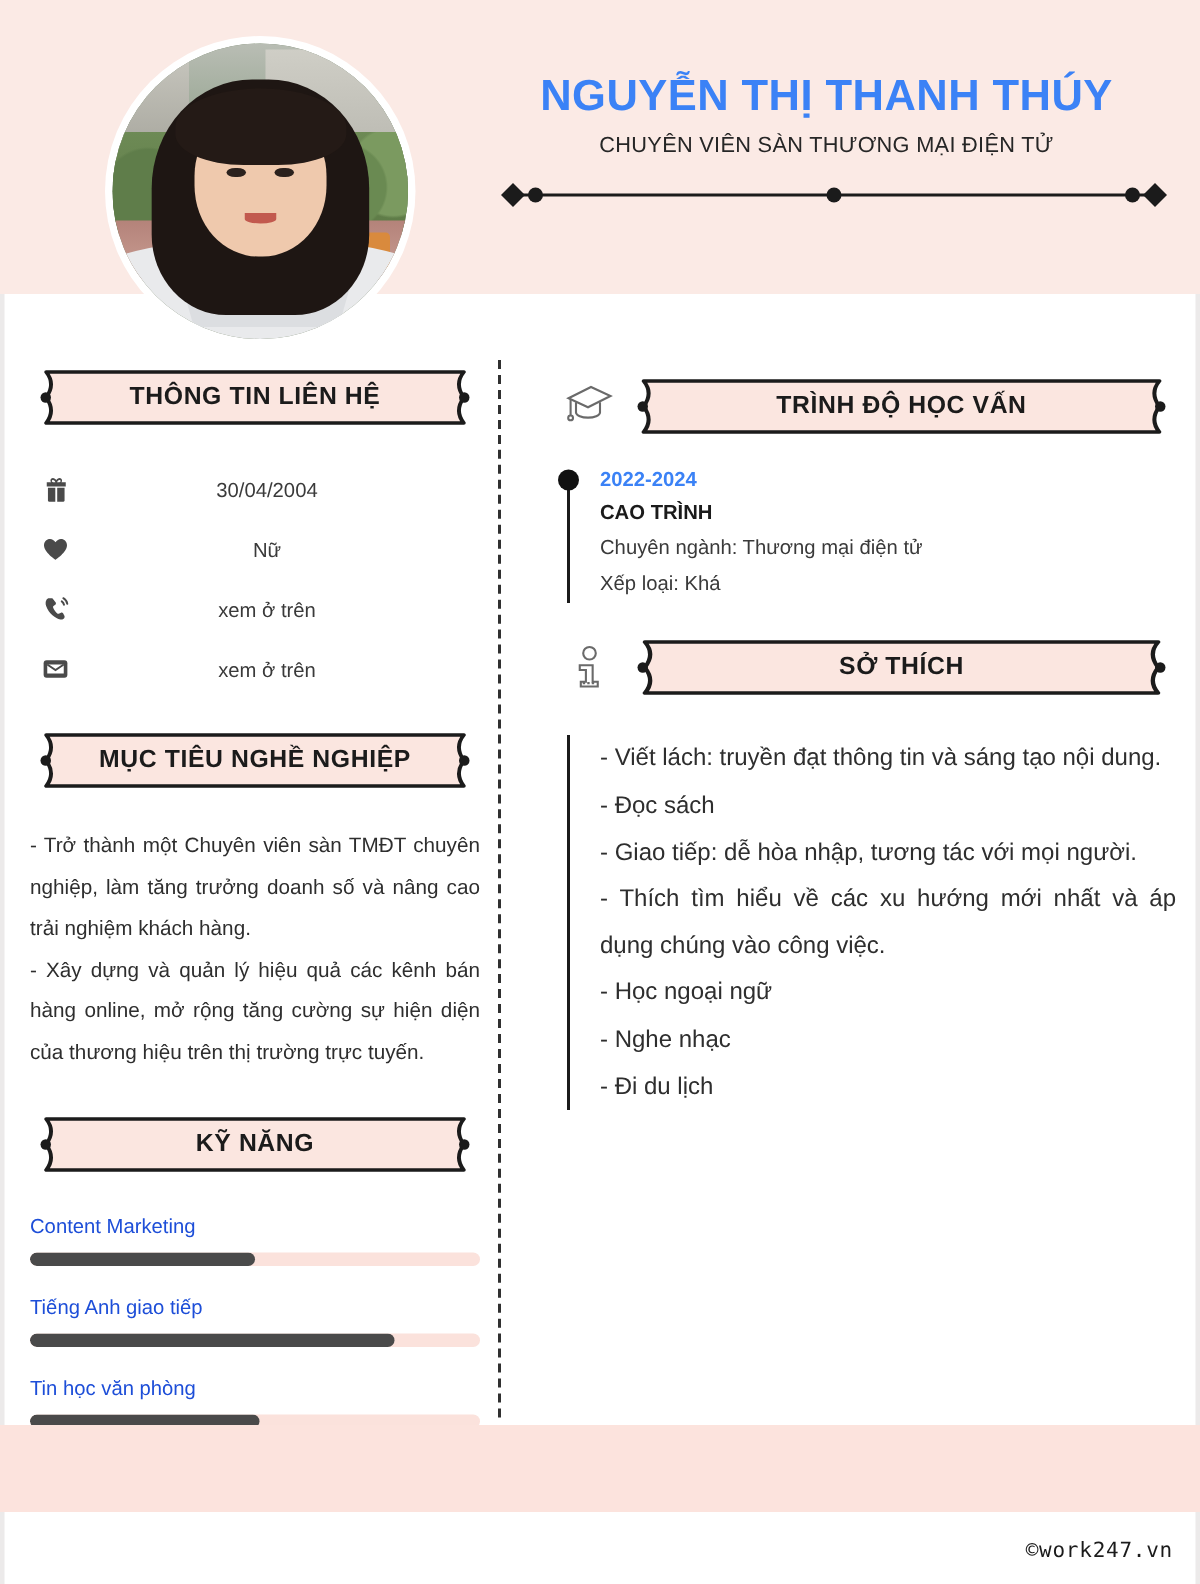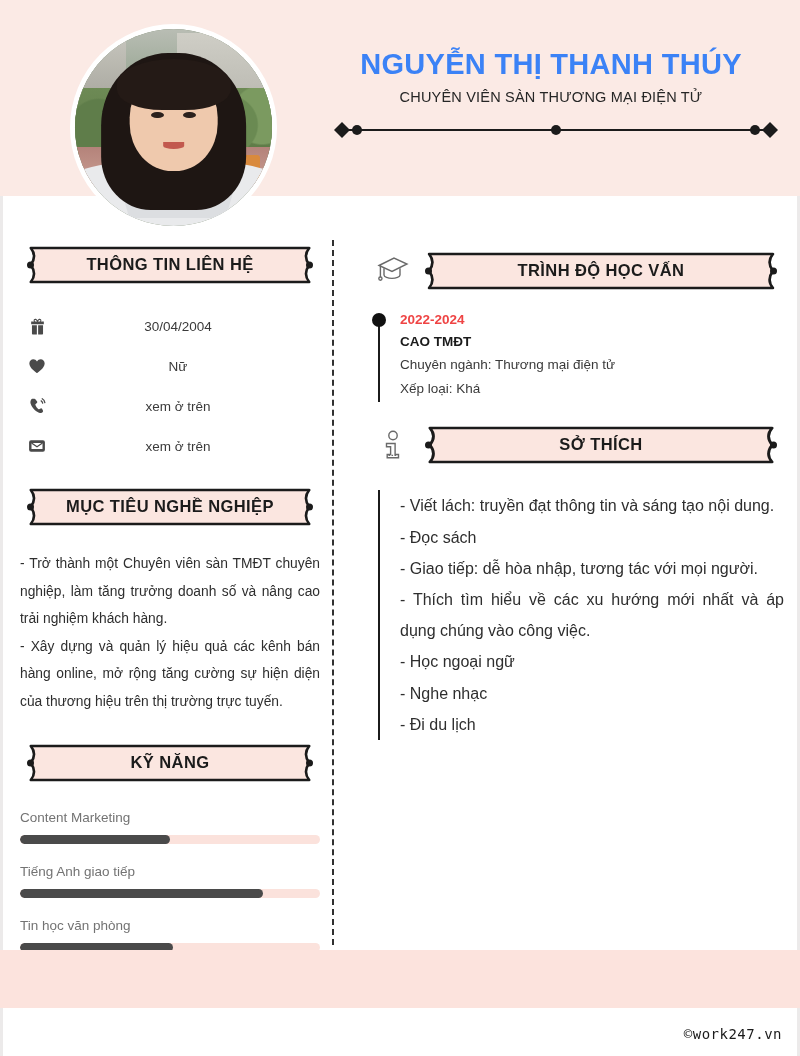--- a/index.html
+++ b/index.html
@@ -233,21 +233,21 @@
     color: #2e2e2e;
     text-align: justify;
   }
   .para p { margin: 0; }
 
   
   .skills { margin-top: 26px; }
   .skill { margin-bottom: 20px; }
   .skill-name {
     font-size: 13.5px;
-    color: #737373;
+    color: #1d4ed8;
     margin-bottom: 10px;
   }
   .bar {
     position: relative;
     height: 9px;
     border-radius: 5px;
     background: #fbe2dc;
     overflow: hidden;
   }
   .bar-fill {
@@ -272,21 +272,21 @@
   .tl-dot {
     position: absolute;
     left: 0; top: 3px;
     width: 14px; height: 14px;
     border-radius: 50%;
     background: #111111;
   }
   .edu-date {
     font-size: 13.5px;
     font-weight: bold;
-    color: #ef4444;
+    color: #3b82f6;
     line-height: 1.55;
   }
   .edu-degree {
     font-size: 13.5px;
     font-weight: bold;
     color: #1b1b1b;
     line-height: 1.6;
   }
   .edu-line {
     font-size: 13.5px;
@@ -515,21 +515,21 @@
       <span style="position: absolute; top: 50%; width: 7px; height: 7px; border-radius: 50%; background: rgb(27, 27, 27); transform: translateY(-50%); left: 7px;"></span>
           <span style="position: absolute; top: 50%; width: 7px; height: 7px; border-radius: 50%; background: rgb(27, 27, 27); transform: translateY(-50%); right: 7px;"></span>
         </div>
     </div>
 
     <div class="timeline">
       <div class="tl-line"></div>
       <div class="tl-dot"></div>
       <div>
         <div class="edu-date">2022-2024</div>
-        <div class="edu-degree">CAO TMĐT</div>
+        <div class="edu-degree">CAO TRÌNH</div>
         <div class="edu-line">Chuyên ngành: Thương mại điện tử</div>
         <div class="edu-line">Xếp loại: Khá</div>
       </div>
     </div>
 
     <div class="pill-row" style="margin-top:22px;">
       <span class="sec-icon">
         <svg width="42" height="42" viewBox="0 0 42 42" fill="none" stroke="#6a6a6a" stroke-width="1.4">
           <circle cx="21" cy="11.5" r="4.2"></circle>
           <path d="M14.5 19.5 h8.6 v11 h3.4 v3.2 H15.2 v-3.2 h3.4 V22.7 h-4.1 Z"></path>

